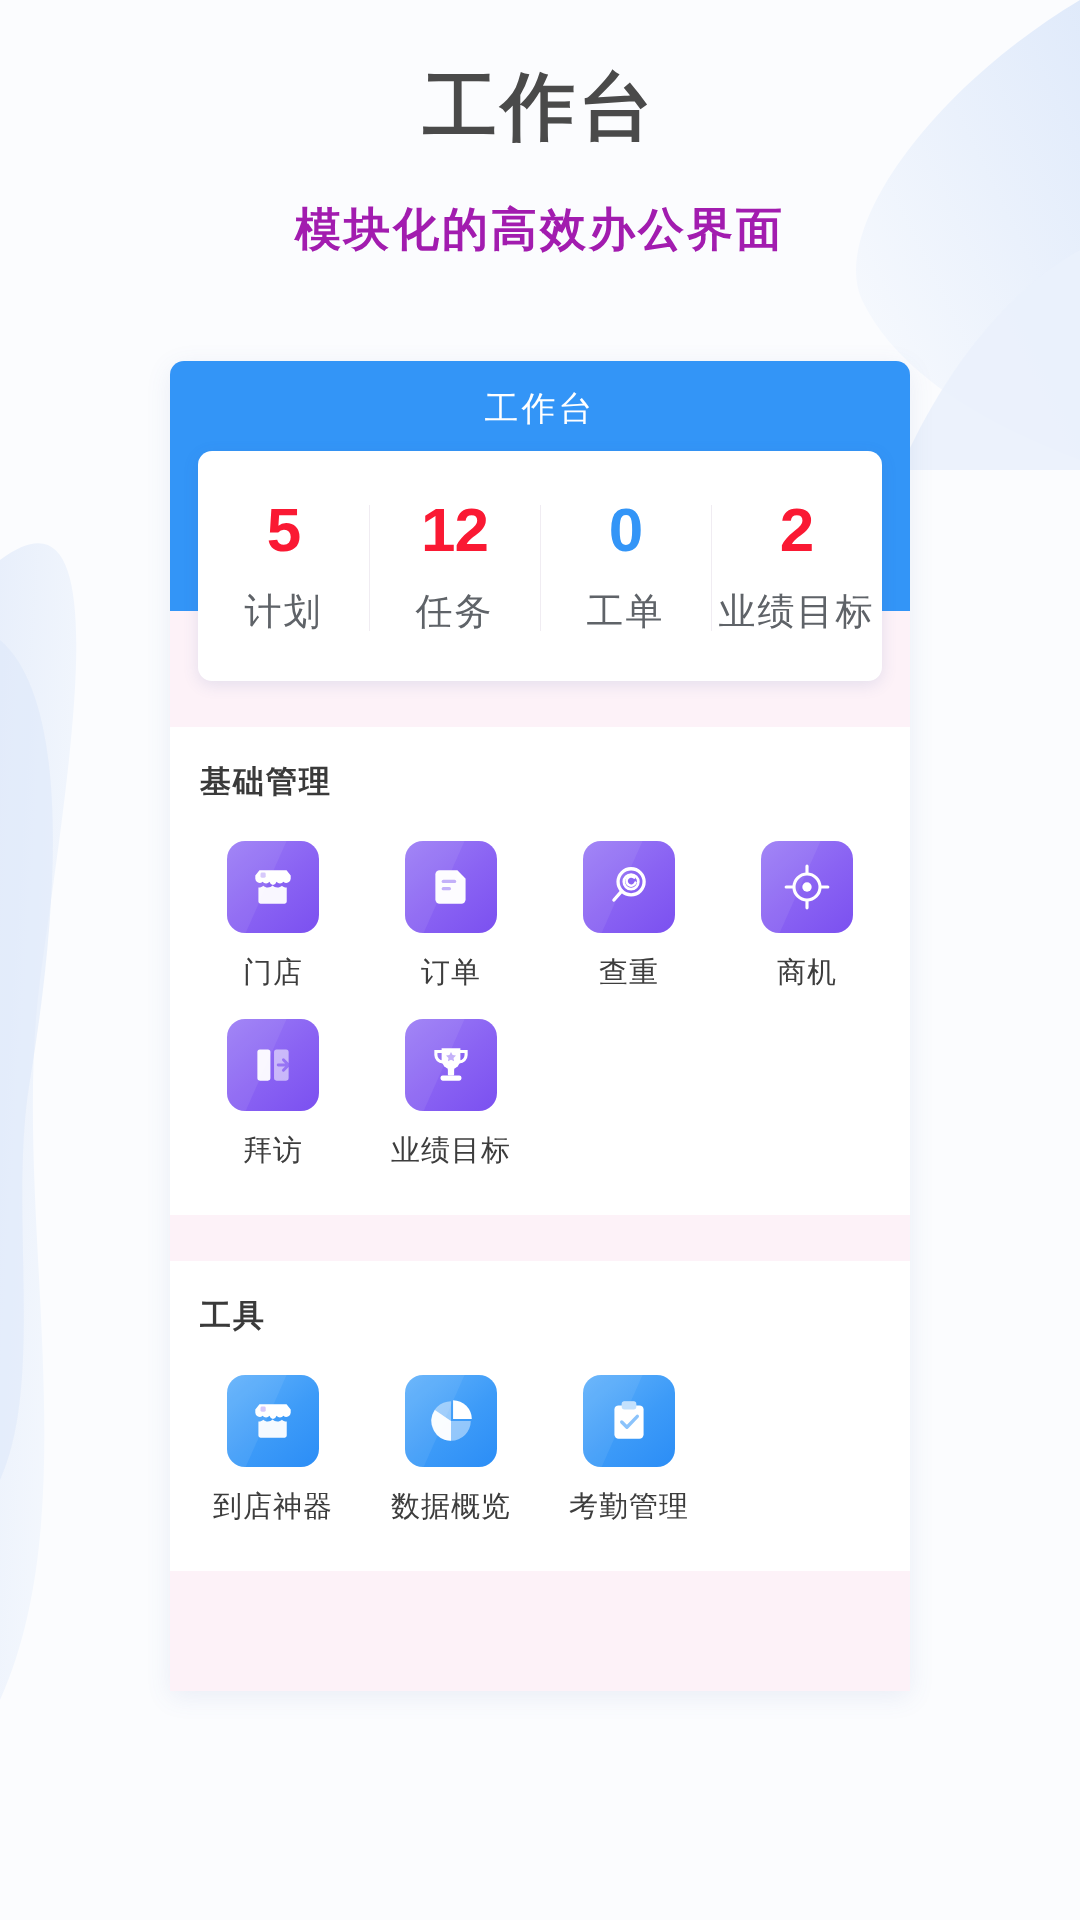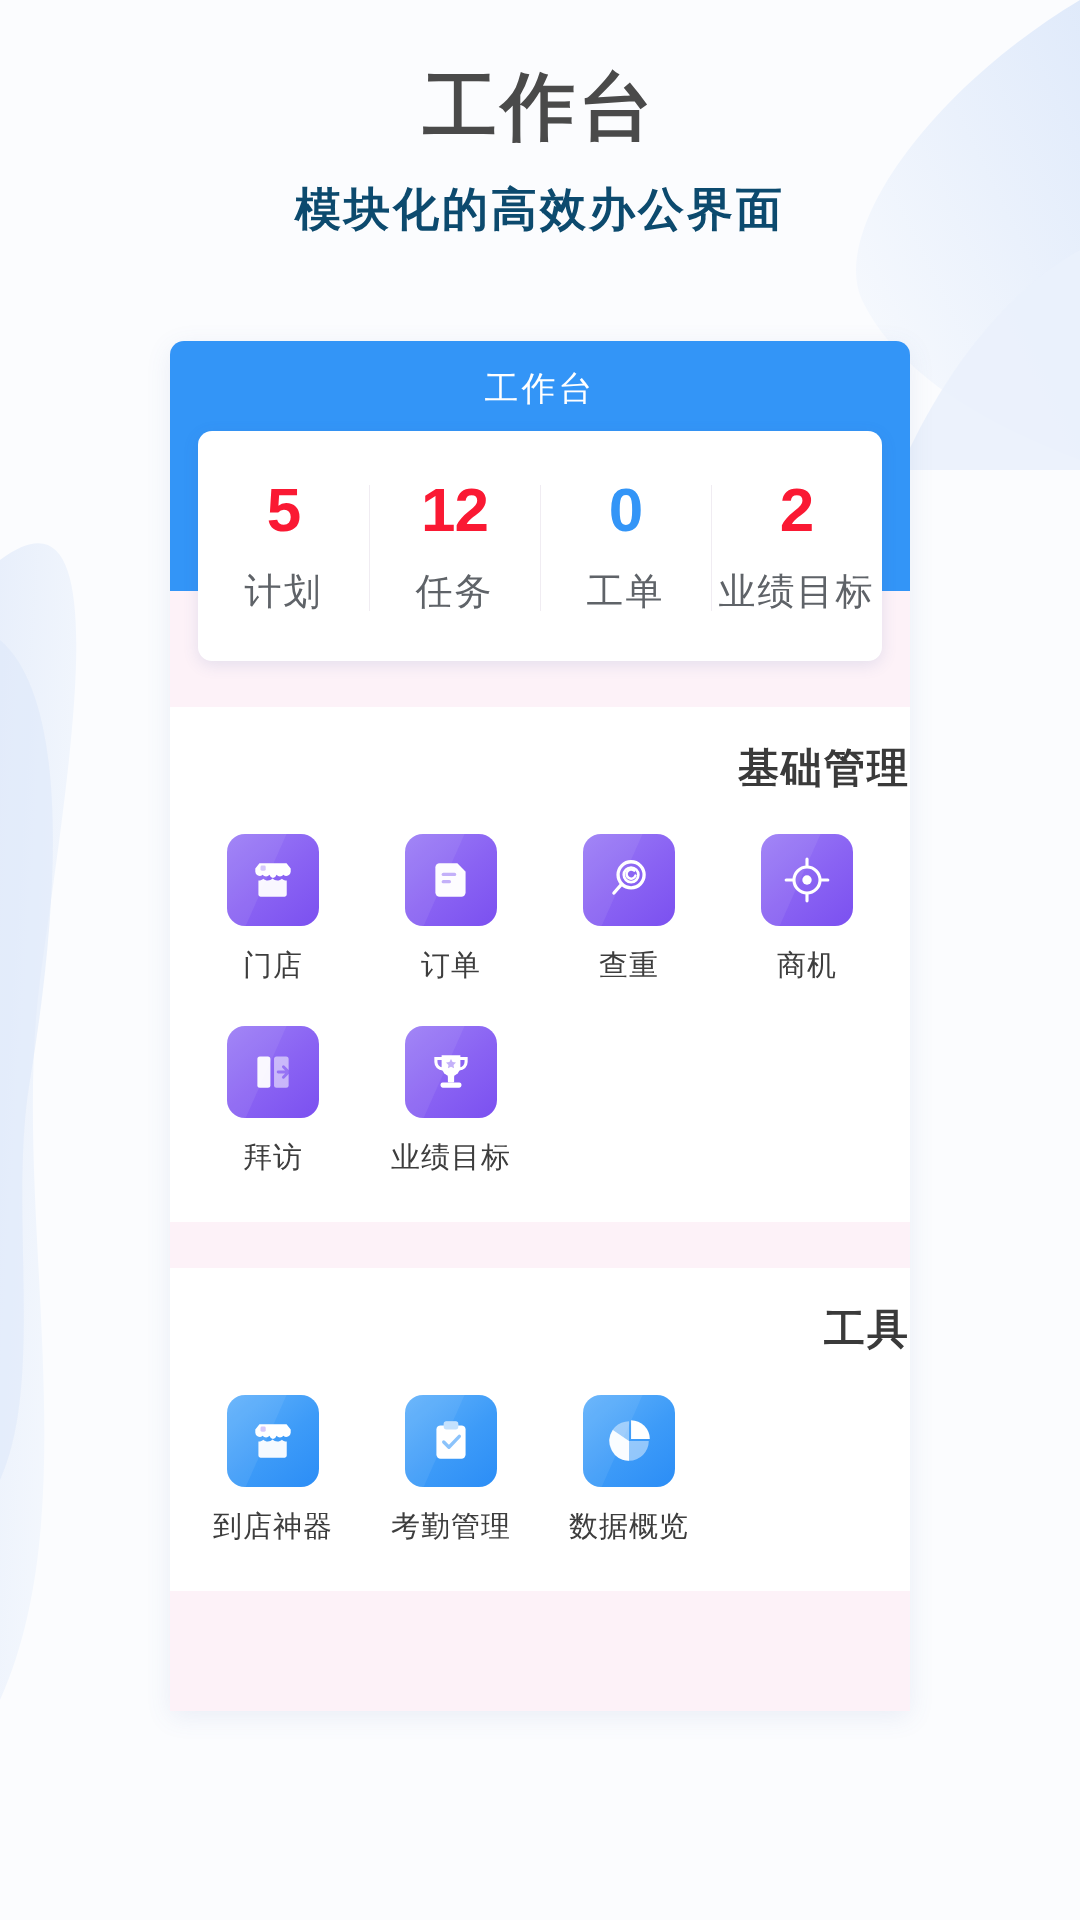--- a/index.html
+++ b/index.html
@@ -27,24 +27,24 @@
     text-align: center;
   }
   .page-title {
     font-size: 74px;
     font-weight: bold;
     color: #4a4a4a;
     letter-spacing: 4px;
     line-height: 1.1;
   }
   .page-subtitle {
-    margin-top: 32px;
+    margin-top: 52px;
     font-size: 46px;
     font-weight: bold;
-    color: #0c4a6e;
+    color: #a21caf;
     letter-spacing: 3px;
   }
 
   
   .phone {
     position: relative;
     z-index: 2;
     width: 740px;
     margin: 100px auto 0 auto;
     border-radius: 14px 14px 0 0;
@@ -106,32 +106,30 @@
     letter-spacing: 2px;
   }
 
   
   .panel {
     background: #ffffff;
     margin-top: 24px;
     padding: 34px 0 30px 0;
   }
   .panel-title {
-    font-size: 41px;
+    font-size: 31px;
     font-weight: bold;
     color: #3a3a3a;
     padding-left: 30px;
     letter-spacing: 2px;
-    text-align: right;
   }
 
   .grid {
     display: grid;
     grid-template-columns: repeat(4, 1fr);
-    row-gap: 14px;
     padding: 26px 14px 0 14px;
   }
   .cell {
     text-align: center;
     padding: 12px 0 14px 0;
   }
   .tile {
     width: 92px;
     height: 92px;
     margin: 0 auto;
@@ -298,36 +296,36 @@
                 <path d="M7 13l4-5h26l4 5v3a4.2 4.2 0 0 1-7 3 4.2 4.2 0 0 1-6.6 0A4.2 4.2 0 0 1 24 22a4.2 4.2 0 0 1-3.4-3 4.2 4.2 0 0 1-6.6 0A4.2 4.2 0 0 1 7 16z"></path>
                 <path d="M10 24.5c2.3 0 3.6-.8 4.6-1.8 1.2 1.1 2.7 1.8 4.4 1.8 1.8 0 3.4-.7 4.6-1.9 1.2 1.2 2.8 1.9 4.6 1.9 1.7 0 3.2-.7 4.4-1.8 1 1 2.3 1.8 4.6 1.8V38a2 2 0 0 1-2 2H12a2 2 0 0 1-2-2z" opacity=".95"></path>
                 <rect x="12" y="10" width="5" height="5" rx="1.4" fill="#8a63f3" opacity=".35"></rect>
               </svg>
             </div>
             <div class="cell-label">到店神器</div>
           </div>
           <div class="cell">
             <div class="tile blue">
               <svg viewBox="0 0 48 48" fill="#fff">
+                <path d="M24 5a19 19 0 1 0 19 19H24z" opacity=".45"></path>
+                <path d="M26 4v18h18A18.2 18.2 0 0 0 26 4z"></path>
+                <path d="M24 24L8.5 13.5A19 19 0 0 0 24 43z" opacity=".95"></path>
+              </svg>
+            </div>
+            <div class="cell-label">数据概览</div>
+          </div>
+          <div class="cell">
+            <div class="tile blue">
+              <svg viewBox="0 0 48 48" fill="#fff">
                 <rect x="10" y="9" width="28" height="32" rx="4"></rect>
                 <rect x="17" y="5" width="14" height="8" rx="2.6" fill="#fff"></rect>
                 <rect x="17" y="5" width="14" height="8" rx="2.6" fill="#3d9bf8" opacity=".3"></rect>
                 <path d="M17 25l5 5 10-10.5" stroke="#3d9bf8" stroke-width="3.2" fill="none" stroke-linecap="round" stroke-linejoin="round" opacity=".6"></path>
               </svg>
             </div>
             <div class="cell-label">考勤管理</div>
           </div>
-          <div class="cell">
-            <div class="tile blue">
-              <svg viewBox="0 0 48 48" fill="#fff">
-                <path d="M24 5a19 19 0 1 0 19 19H24z" opacity=".45"></path>
-                <path d="M26 4v18h18A18.2 18.2 0 0 0 26 4z"></path>
-                <path d="M24 24L8.5 13.5A19 19 0 0 0 24 43z" opacity=".95"></path>
-              </svg>
-            </div>
-            <div class="cell-label">数据概览</div>
-          </div>
         </div>
       </div>
     </div>
 
   <div class="bottom-fill"></div>
 </div>
 
 </body></html>

